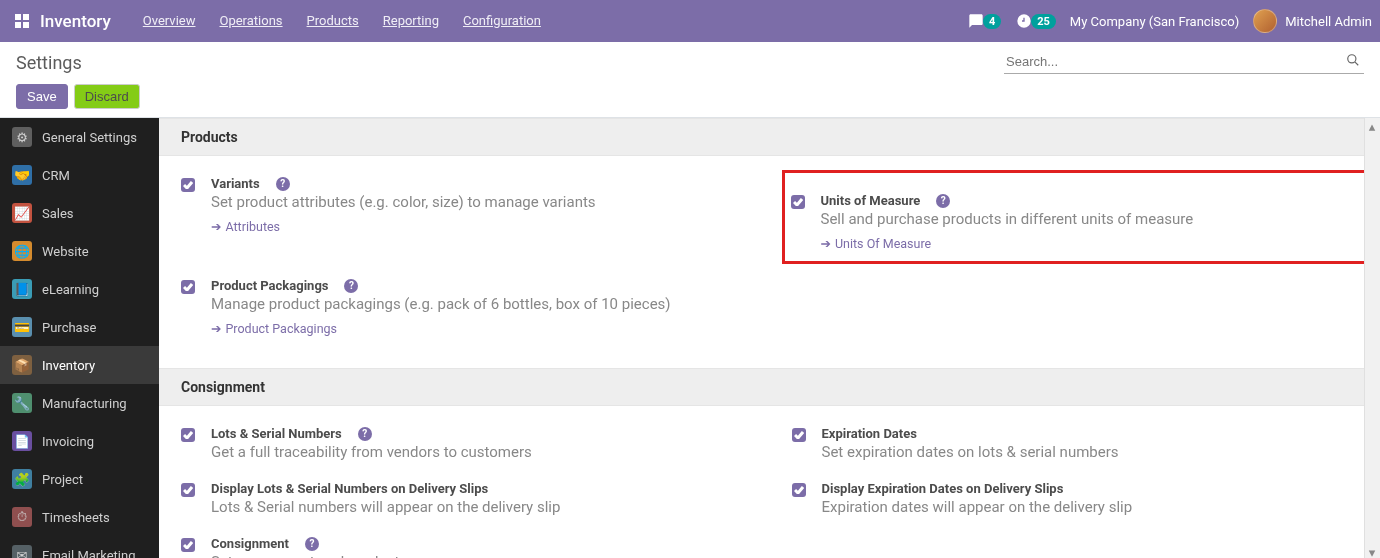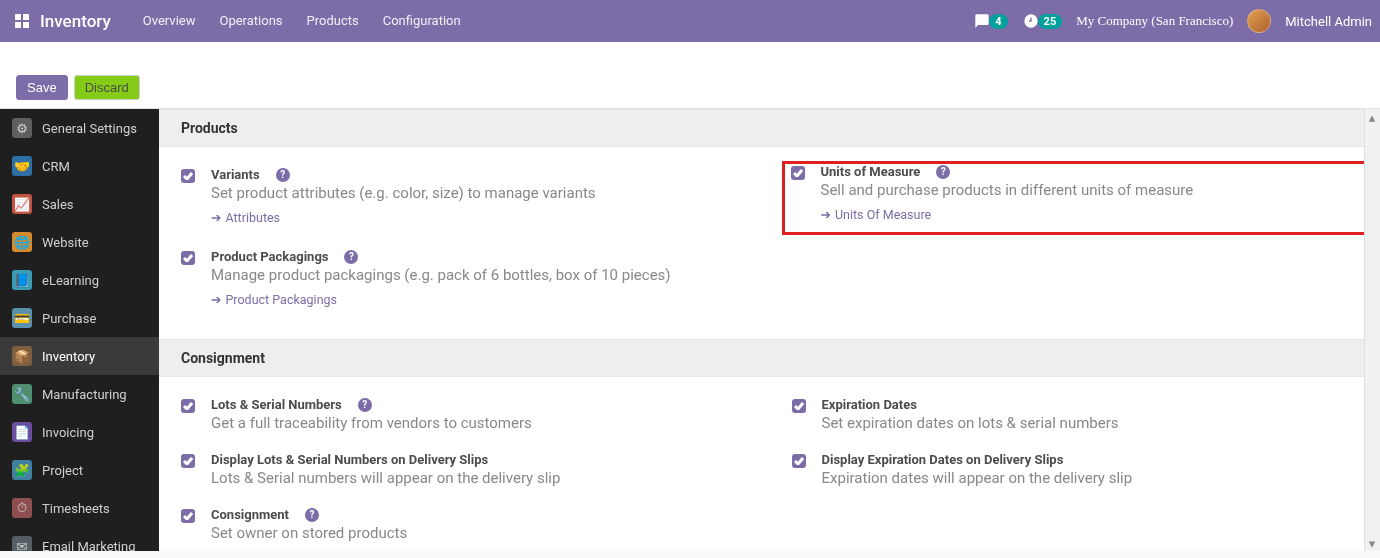--- a/index.html
+++ b/index.html
@@ -4,37 +4,37 @@
   <style>
     * { box-sizing: border-box; margin: 0; padding: 0; }
     body { font-family: -apple-system, BlinkMacSystemFont, "Segoe UI", Roboto, "Helvetica Neue", Arial, sans-serif; font-size: 13px; color: #4c4c4c; background: #f9f9f9; overflow: hidden; }
     
     
     .navbar { background: #7c6da8; color: #fff; height: 42px; display: flex; align-items: center; padding: 0 8px; }
     .navbar-left { display: flex; align-items: center; }
     .apps-icon { width: 28px; height: 28px; display: flex; align-items: center; justify-content: center; margin-right: 4px; cursor: pointer; }
     .apps-icon svg { fill: #fff; }
     .brand { font-size: 17px; font-weight: 500; margin-right: 20px; }
-    .nav-item { padding: 0 12px; font-size: 13px; cursor: pointer; color: #f0eef6; line-height: 42px; }
+    .nav-item { padding: 0 12px; font-size: 13px; cursor: pointer; color: #f0eef6; line-height: 42px; text-decoration: underline; }
     .navbar-right { margin-left: auto; display: flex; align-items: center; gap: 14px; }
     .nav-badge-wrap { position: relative; display: flex; align-items: center; cursor: pointer; }
     .nav-badge { background: #00a09d; color: #fff; border-radius: 10px; padding: 1px 6px; font-size: 11px; font-weight: bold; margin-left: -2px; }
     .nav-icon { width: 18px; height: 18px; display: inline-flex; align-items: center; justify-content: center; }
-    .company-name { font-size: 13px; cursor: pointer; font-family: Liberation Serif, serif; }
-    .user-wrap { display: flex; align-items: center; gap: 14px; cursor: pointer; }
+    .company-name { font-size: 13px; cursor: pointer; }
+    .user-wrap { display: flex; align-items: center; gap: 8px; cursor: pointer; }
     .avatar { width: 24px; height: 24px; border-radius: 50%; background: linear-gradient(135deg,#e0a050,#b06030); border: 1px solid rgba(255,255,255,.3); }
     
     
     .control-panel { background: #fff; border-bottom: 1px solid #dee2e6; padding: 8px 16px; }
     .cp-row1 { display: flex; align-items: center; justify-content: space-between; }
     .breadcrumb { font-size: 18px; color: #5c5c5c; }
     .search-wrap { display: flex; align-items: center; border-bottom: 1px solid #aaa; width: 360px; }
     .search-input { border: none; outline: none; flex: 1; font-size: 13px; padding: 4px 2px; background: transparent; }
     .search-icon { color: #6c757d; padding: 0 4px; }
-    .cp-row2 { margin-top: 25px; display: flex; gap: 6px; }
+    .cp-row2 { margin-top: 10px; display: flex; gap: 6px; }
     .btn { border: 1px solid #ccc; background: #84cc16; padding: 4px 10px; font-size: 13px; border-radius: 3px; cursor: pointer; color: #4c4c4c; }
     .btn-primary { background: #7c6da8; border-color: #7c6da8; color: #fff; }
     
     
     .content-wrap { display: flex; height: calc(558px - 42px - 74px); }
     
     
     .sidebar { width: 159px; background: #1f1f1f; color: #cfcfcf; overflow-y: auto; flex-shrink: 0; }
     .sidebar-item { display: flex; align-items: center; gap: 10px; padding: 9px 12px; font-size: 13px; cursor: pointer; }
     .sidebar-item.active { background: #3a3a3a; color: #fff; }
@@ -60,21 +60,21 @@
     .setting-row { display: flex; }
     .setting-col { width: 50%; padding: 6px 22px 14px 22px; display: flex; align-items: flex-start; }
     .checkbox { width: 14px; height: 14px; border-radius: 3px; background: #7c6da8; display: inline-flex; align-items: center; justify-content: center; flex-shrink: 0; margin-top: 2px; margin-right: 16px; cursor: pointer; }
     .checkbox svg { stroke: #fff; stroke-width: 3; }
     .setting-content { flex: 1; }
     .setting-title { color: #4c4c4c; font-weight: 700; font-size: 13px; display: inline-flex; align-items: center; gap: 16px; }
     .help-icon { width: 14px; height: 14px; border-radius: 50%; background: #7c6da8; color: #fff; display: inline-flex; align-items: center; justify-content: center; font-size: 10px; font-weight: bold; cursor: pointer; }
     .setting-desc { color: #888; font-size: 15px; margin-top: 2px; }
     .setting-link { color: #7c6da8; font-size: 12.5px; margin-top: 8px; display: inline-flex; align-items: center; gap: 4px; cursor: pointer; }
     .arrow-icon { color: #7c6da8; }
-    .highlight-box { border: 3px solid #e02020; padding: 0 6px 10px 6px; margin: -6px -10px -6px -10px; }
+    .highlight-box { border: 3px solid #e02020; padding: 20px 6px 10px 6px; margin: -6px -10px -6px -10px; }
     
     
     .main-scrollbar { position: absolute; right: 0; top: 0; width: 16px; height: 100%; background: #f1f1f1; border-left: 1px solid #e0e0e0;}
     .main-scrollbar-thumb-top { position: absolute; right: 2px; top: 2px; width: 12px; height: 12px; display:flex; align-items:center; justify-content:center; color:#888;}
     .main-scrollbar-thumb-bot { position: absolute; right: 2px; bottom: 2px; width: 12px; height: 12px; display:flex; align-items:center; justify-content:center; color:#888;}
     
     .sidebar::-webkit-scrollbar { width: 6px; }
     .sidebar::-webkit-scrollbar-thumb { background: #666; }
   </style>
 </head>
@@ -87,20 +87,21 @@
           <rect x="0" y="0" width="6" height="6"></rect>
           <rect x="8" y="0" width="6" height="6"></rect>
           <rect x="0" y="8" width="6" height="6"></rect>
           <rect x="8" y="8" width="6" height="6"></rect>
         </svg>
     </div>
     <div class="brand">Inventory</div>
     <div class="nav-item">Overview</div>
     <div class="nav-item">Operations</div>
     <div class="nav-item">Products</div>
+    <div class="nav-item">Reporting</div>
     <div class="nav-item">Configuration</div>
   </div>
   <div class="navbar-right">
     <div class="nav-badge-wrap">
       <span class="nav-icon">
         <svg width="16" height="16" viewBox="0 0 24 24" fill="#fff">
             <path d="M20 2H4c-1.1 0-2 .9-2 2v18l4-4h14c1.1 0 2-.9 2-2V4c0-1.1-.9-2-2-2z"></path>
           </svg>
       </span>
       <span class="nav-badge">4</span>
@@ -115,20 +116,32 @@
     </div>
     <div class="company-name">My Company (San Francisco)</div>
     <div class="user-wrap">
       <div class="avatar"></div>
       <span>Mitchell Admin</span>
     </div>
   </div>
 </div>
 
 <div class="control-panel">
+  <div class="cp-row1">
+    <div class="breadcrumb">Settings</div>
+    <div class="search-wrap">
+      <input class="search-input" placeholder="Search..." style="">
+      <span class="search-icon">
+        <svg width="14" height="14" viewBox="0 0 24 24" fill="none" stroke="#666" stroke-width="2">
+            <circle cx="10" cy="10" r="7"></circle>
+            <line x1="21" y1="21" x2="15.5" y2="15.5"></line>
+          </svg>
+      </span>
+    </div>
+  </div>
   <div class="cp-row2">
     <button class="btn btn-primary">Save</button>
     <button class="btn">Discard</button>
   </div>
 </div>
 
 <div class="content-wrap">
   <div class="sidebar">
     <div class="sidebar-item">
         <span class="sidebar-icon ic-general">⚙</span>

